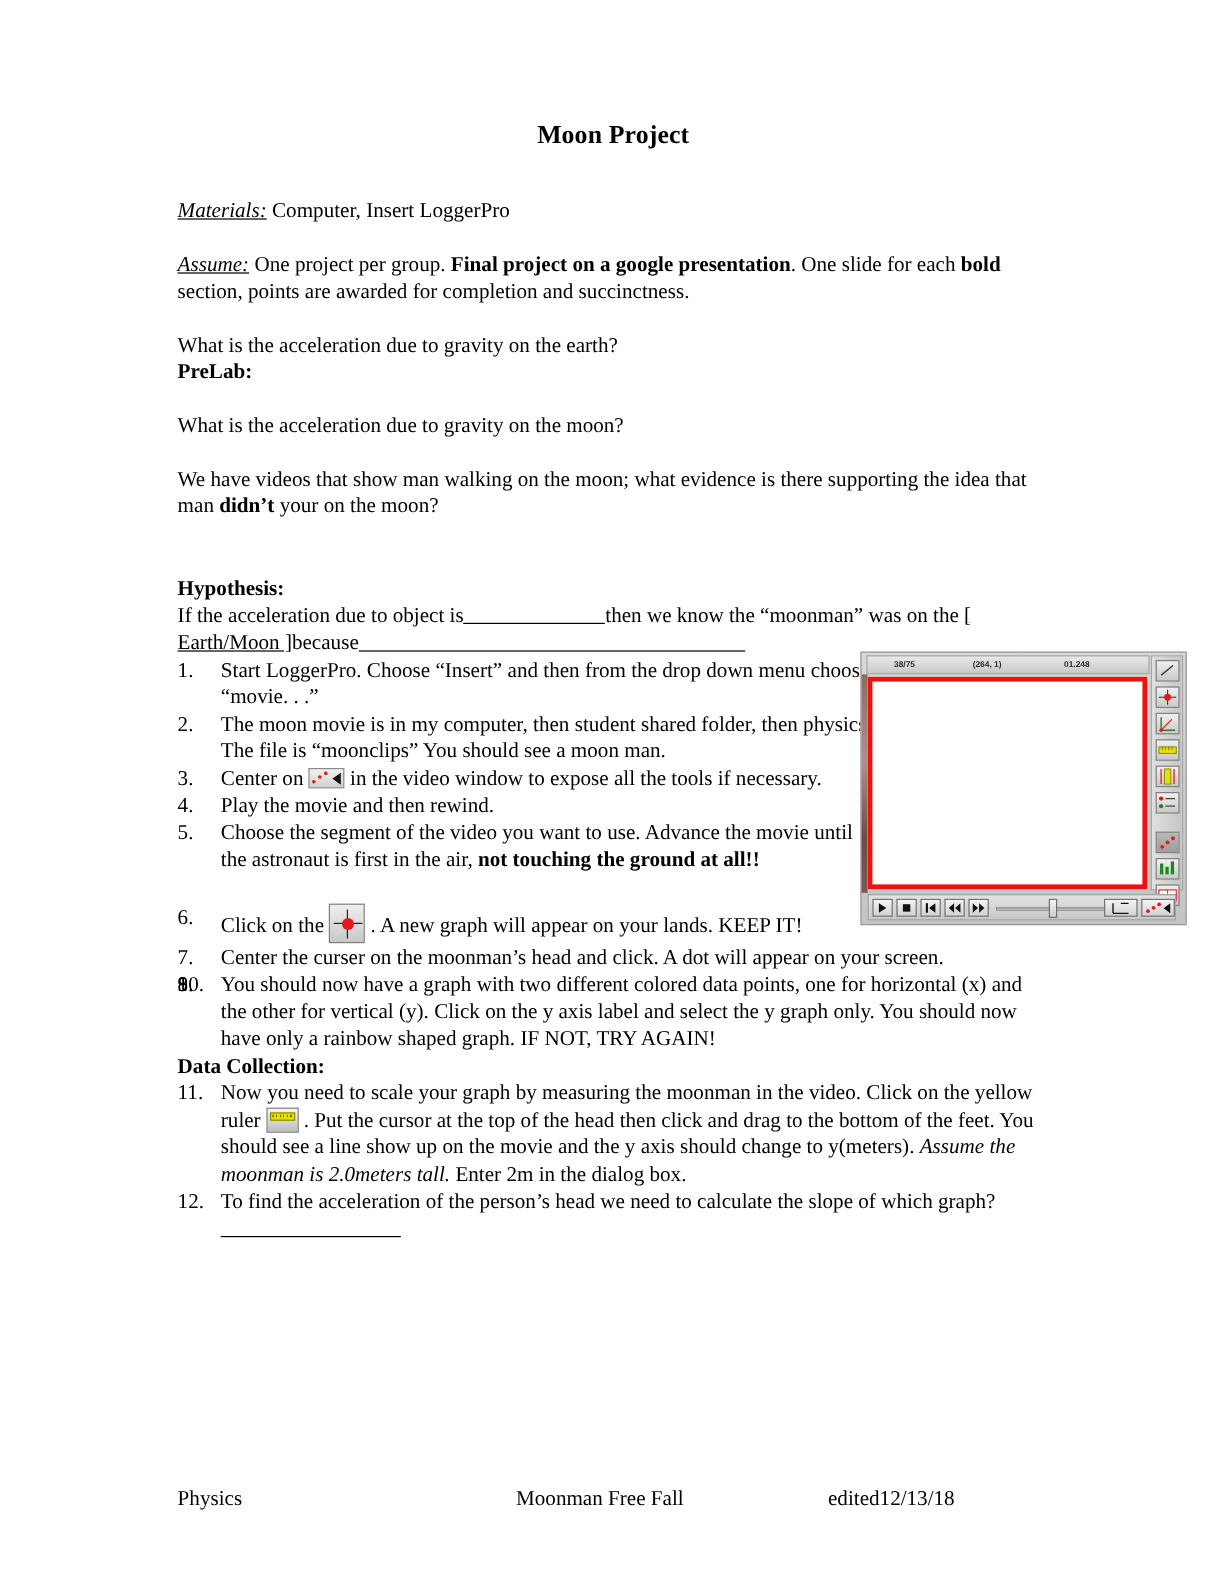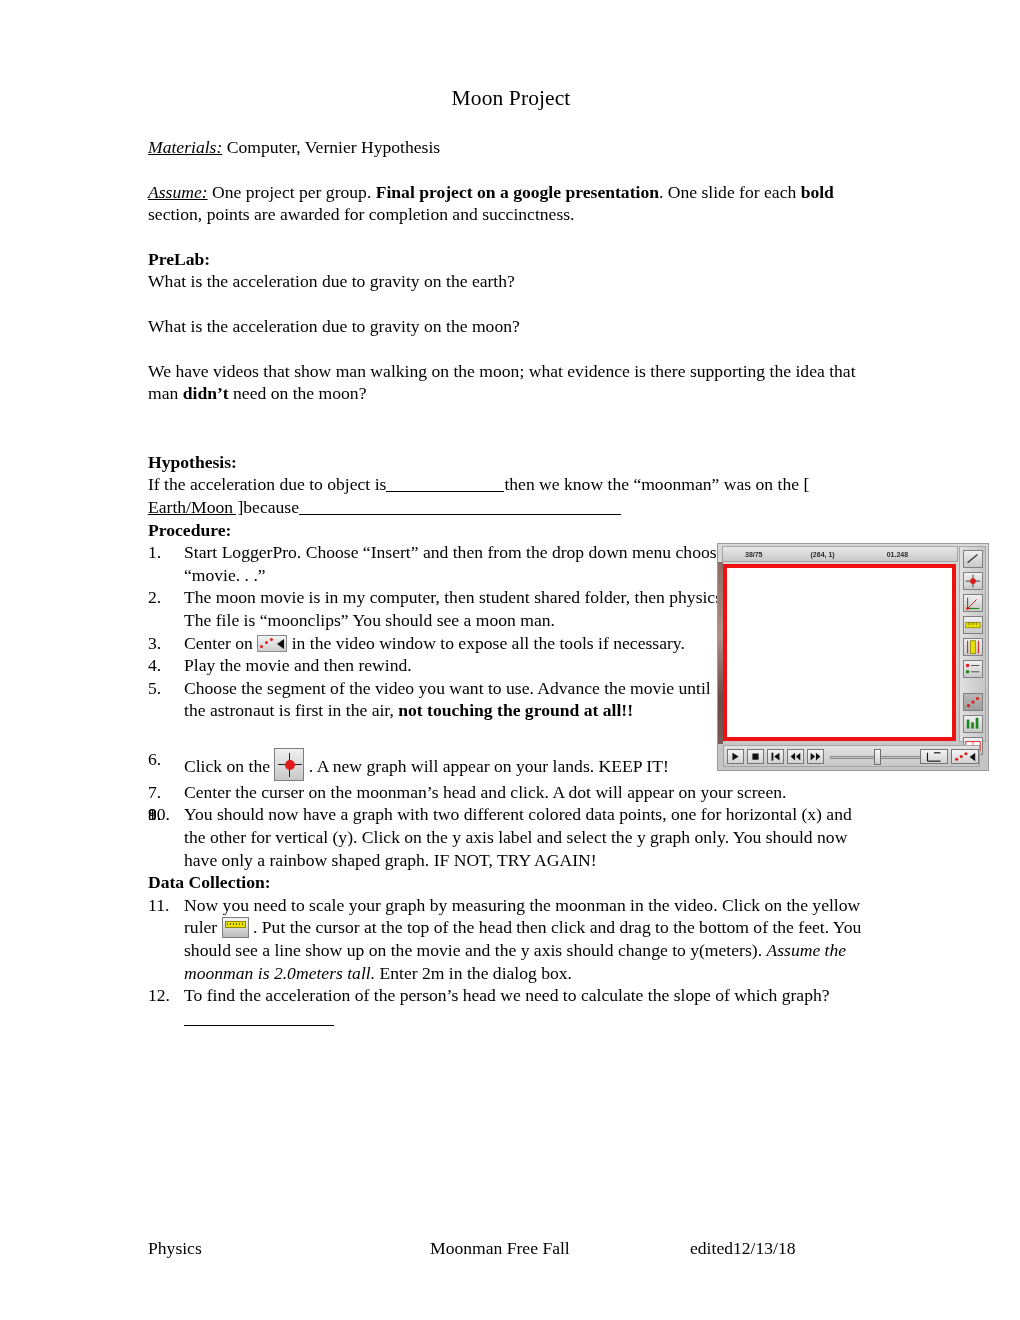--- a/index.html
+++ b/index.html
@@ -23,23 +23,23 @@
     padding: 0;
   }
   .content {
     position: absolute;
     left: 148px;
     top: 0;
     width: 726px;
   }
   h1.doc-title {
     font-size: 21.5px;
-    font-weight: normal;
+    font-weight: bold;
     text-align: center;
-    margin: 2px;
+    margin: 16px;
     padding-top: 84px;
     letter-spacing: 0.1px;
   }
   .para {
     font-size: 17.6px;
     line-height: 22.6px;
     margin: 0;
   }
   .spacer-lg { height: 23px; }
   .spacer-md { height: 22px; }
@@ -279,52 +279,51 @@
 
 <div class="page">
 
   <div class="content">
 
     <h1 class="doc-title">Moon Project</h1>
 
     <div class="spacer-lg"></div>
 
     <p class="para">
-      <span class="iu">Materials:</span><span>  Computer, Vernier Hypothesis</span>
+      <span class="iu">Materials:</span><span>  Computer, Insert LoggerPro</span>
     </p>
 
     <div class="spacer-md"></div>
 
     <p class="para">
       <span class="iu">Assume:</span><span> One project per group.  </span><span class="b">Final project on a google presentation</span><span>. One slide for each </span><span class="b">bold</span><span> section, points are awarded for completion and succinctness.</span>
     </p>
 
     <div class="spacer-md"></div>
 
+    <p class="para">What is the acceleration due to gravity on the earth?</p>
     <p class="para b">PreLab:</p>
-    <p class="para">What is the acceleration due to gravity on the earth?</p>
 
     <div class="spacer-md"></div>
 
     <p class="para">What is the acceleration due to gravity on the moon?</p>
 
     <div class="spacer-md"></div>
 
     <p class="para">
-      <span>We have videos that show man walking on the moon; what evidence is there supporting the idea that man </span><span class="b">didn’t</span><span> need on the moon?</span>
+      <span>We have videos that show man walking on the moon; what evidence is there supporting the idea that man </span><span class="b">didn’t</span><span> your on the moon?</span>
     </p>
 
     <div style="height:46px"></div>
 
     <p class="para b">Hypothesis:</p>
     <p class="para">
       <span>If the acceleration due to object is</span><span class="blank blank-short"></span><span>then we know the “moonman” was on the </span><span class="u">[ Earth/Moon ]</span><span>because</span><span class="blank blank-long"></span>
     </p>
 
-    <p class="para b">Procedure:</p>
 
     <ol class="procedure">
 
       <li class="narrow">
         <span class="num">1.</span>
         <span>Start LoggerPro.  Choose “Insert”  and then from the drop down menu choose “movie. . .”</span>
       </li>
 
       <li class="narrow">
         <span class="num">2.</span>

